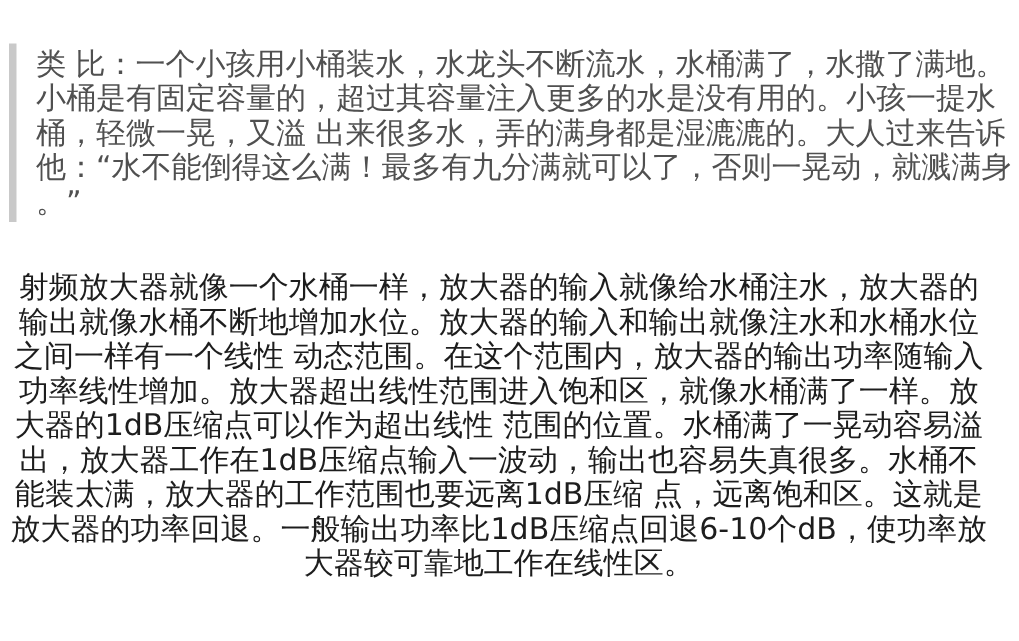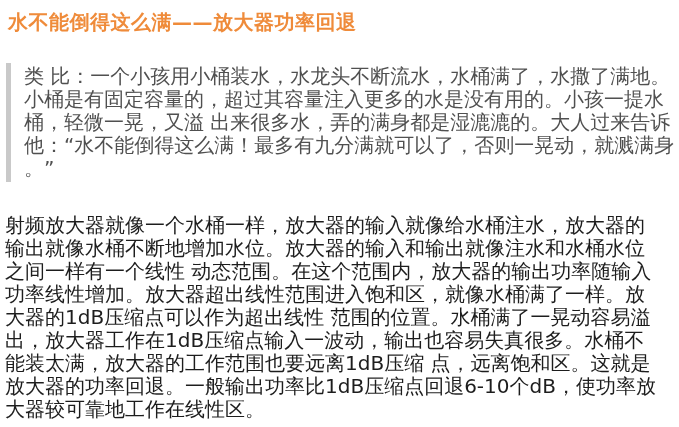--- a/index.html
+++ b/index.html
@@ -39,34 +39,34 @@
     line-break: anywhere;
   }
   .body-paragraph {
     margin: 32px 0 0 5px;
     color: var(--c-body-text, #1d1d1d);
     font-size: 20px;
     line-height: 23px;
     width: 655px;
     word-break: break-all;
     line-break: anywhere;
+    text-align: center;
   }
   .watermark {
     position: absolute;
     right: 7px;
     bottom: 4px;
     color: var(--c-watermark, #c6e5a3);
     font-size: 20px;
     letter-spacing: 0.5px;
     white-space: nowrap;
   }
 </style>
 </head>
 <body>
 
 <div class="page">
-  <h1 class="article-title">水不能倒得这么满——放大器功率回退</h1>
 
   <blockquote class="analogy-quote">类 比：一个小孩用小桶装水，水龙头不断流水，水桶满了，水撒了满地。小桶是有固定容量的，超过其容量注入更多的水是没有用的。小孩一提水桶，轻微一晃，又溢 出来很多水，弄的满身都是湿漉漉的。大人过来告诉他：“水不能倒得这么满！最多有九分满就可以了，否则一晃动，就溅满身。”</blockquote>
 
   <p class="body-paragraph">射频放大器就像一个水桶一样，放大器的输入就像给水桶注水，放大器的输出就像水桶不断地增加水位。放大器的输入和输出就像注水和水桶水位之间一样有一个线性 动态范围。在这个范围内，放大器的输出功率随输入功率线性增加。放大器超出线性范围进入饱和区，就像水桶满了一样。放大器的1dB压缩点可以作为超出线性 范围的位置。水桶满了一晃动容易溢出，放大器工作在1dB压缩点输入一波动，输出也容易失真很多。水桶不能装太满，放大器的工作范围也要远离1dB压缩 点，远离饱和区。这就是放大器的功率回退。一般输出功率比1dB压缩点回退6-10个dB，使功率放大器较可靠地工作在线性区。</p>
 
 </div>
 
 </body></html>

